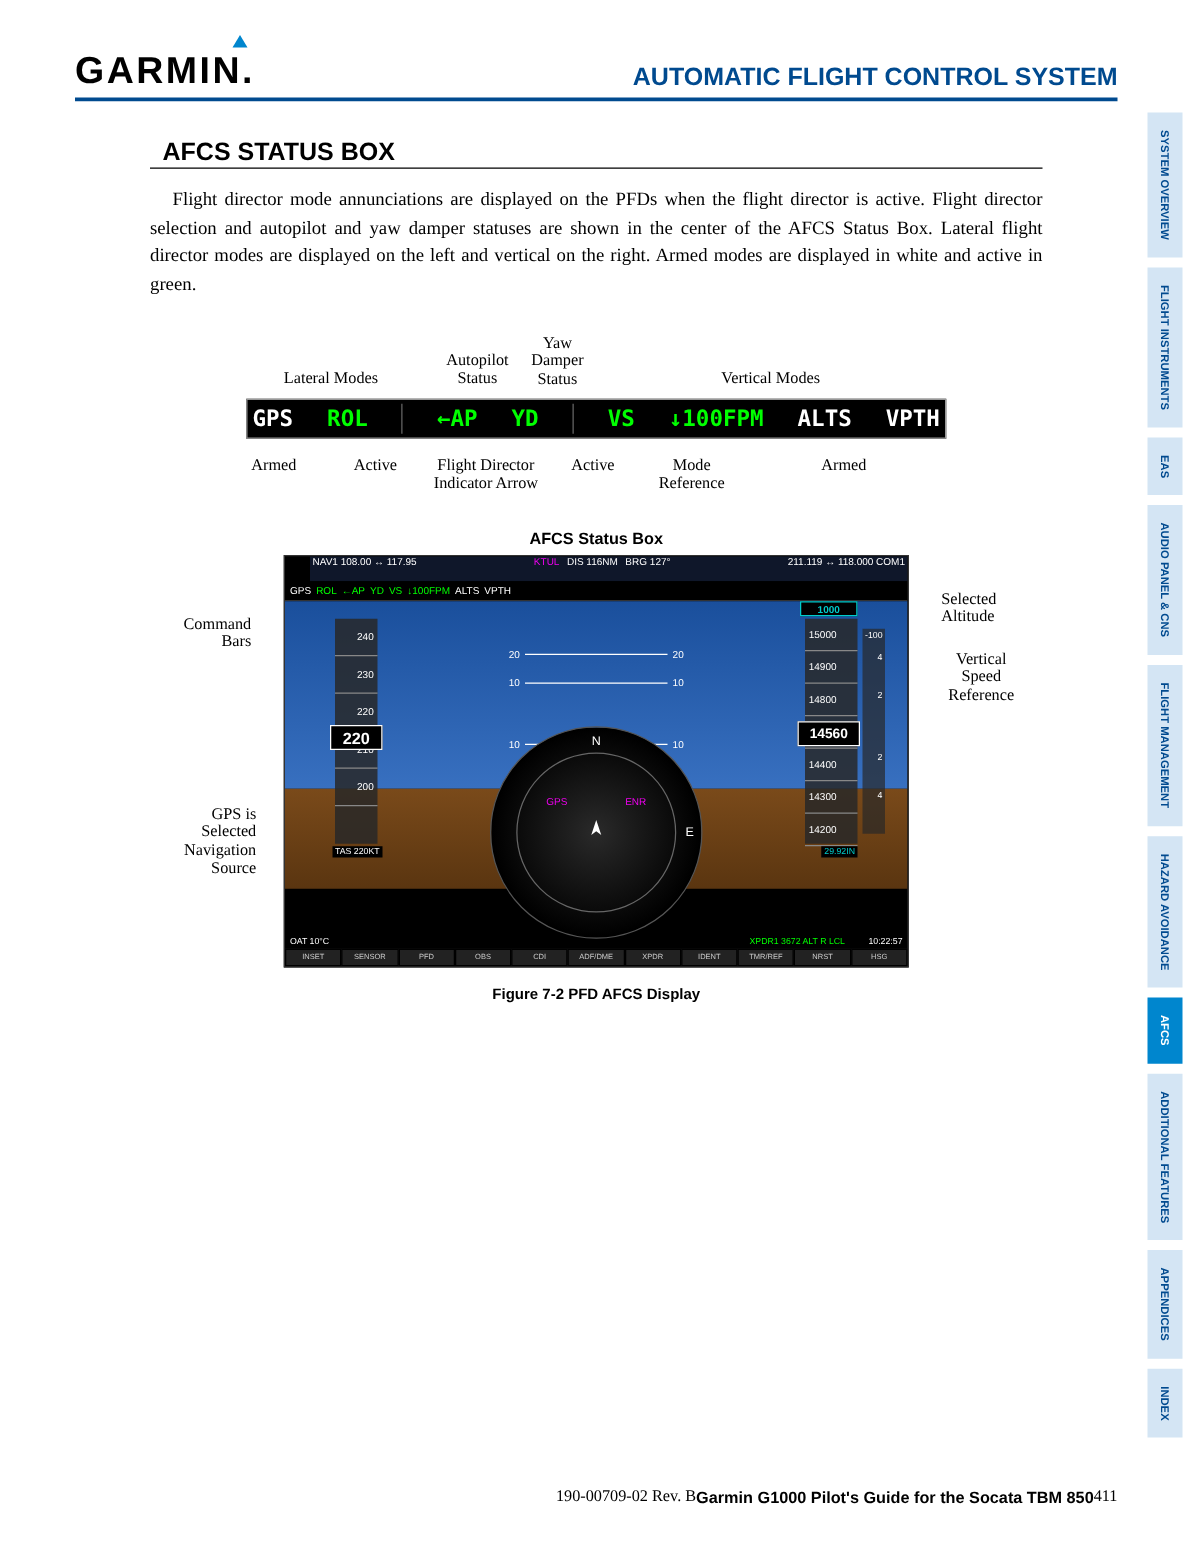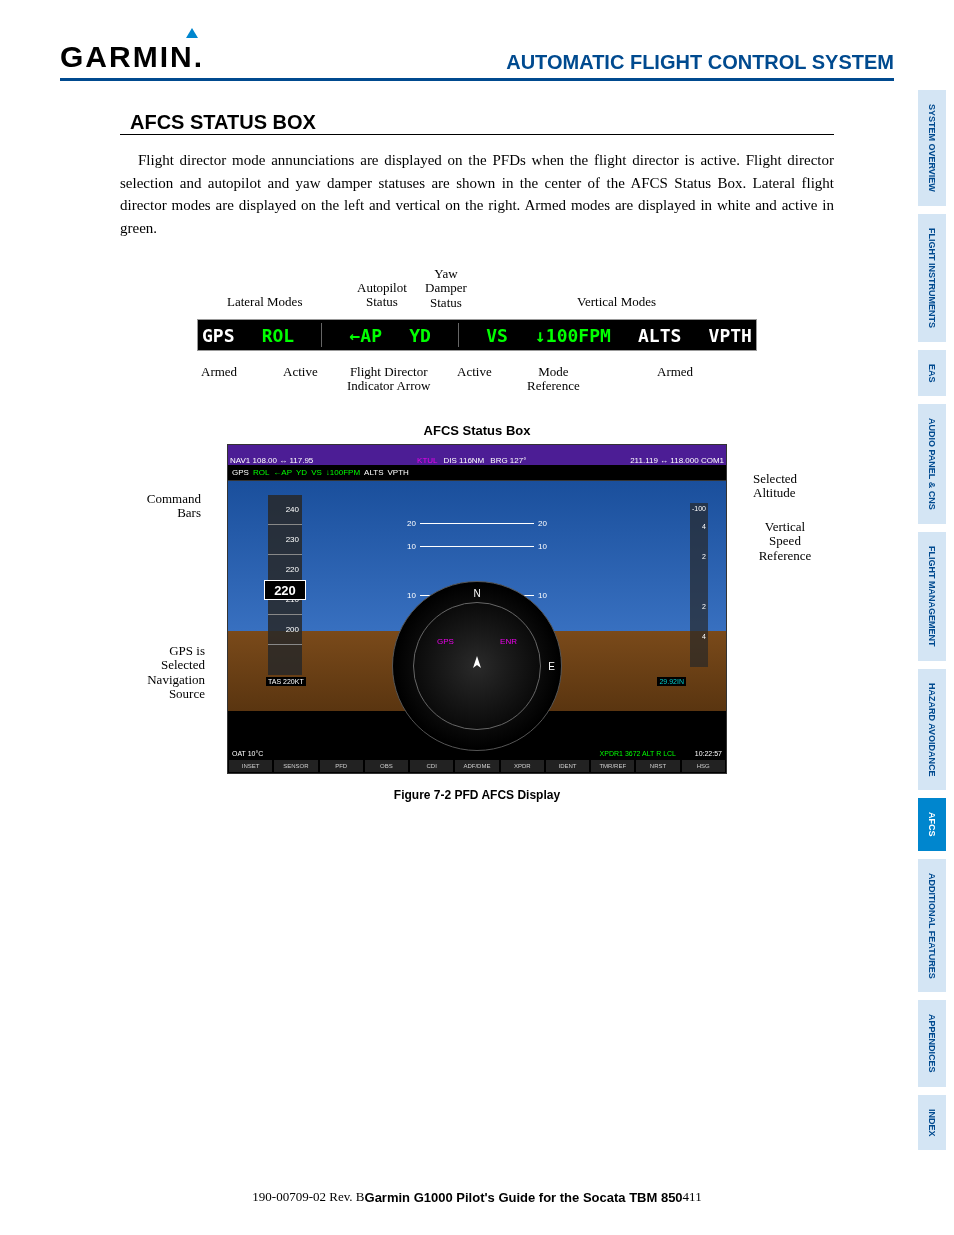--- a/index.html
+++ b/index.html
@@ -12,21 +12,21 @@
   .section-title { font-family: Arial, sans-serif; font-weight:900; font-size: 20px; border-bottom:1px solid #000; padding-left:10px; margin: 0 60px 14px 60px;}
   .body-text { font-size: 15px; line-height: 1.5; text-align: justify; margin: 0 60px 20px 60px; }
   .body-text .indent { display:inline-block; width:18px; }
   .figure-area { position: relative; width: 640px; margin: 0 auto; }
   .callout { font-family: Georgia, serif; font-size: 13px; position: absolute; color:#000; text-align:center; line-height:1.1;}
   .status-box-img { width: 560px; height: 32px; background:#000; border:1px solid #999; margin: 0 auto; position:relative; display:flex; align-items:center; font-family: monospace; font-weight:bold; font-size:18px; color:#0f0; padding:0 4px; justify-content:space-between;}
   .white { color:#fff; }
   .status-box-img .sep{ width:1px; height:24px; background:#666; }
   .afcs-title { font-family: Arial,sans-serif; font-weight:bold; font-size:13px; text-align:center; margin:22px 0 6px 0;}
   .pfd { width:500px; height:330px; background:#000; margin:0 auto; position:relative; border:1px solid #333; overflow:hidden; font-family: Arial,sans-serif;}
-  .pfd-top { height:20px; background:#4c1d95; color:#fff; font-size:8px; display:flex; align-items:flex-end; padding:0 2px; gap:6px;}
+  .pfd-top { height:20px; background:#0f172a; color:#fff; font-size:8px; display:flex; align-items:flex-start; padding:0 2px; gap:6px;margin-left:20px;}
   .pfd-status { height:16px; background:#000; color:#fff; font-size:8px; display:flex; align-items:center; padding:0 4px; gap:4px; border-bottom:1px solid #333;}
   .pfd-status .g{color:#0f0;} .pfd-status .w{color:#fff;}
   .pfd-sky { position:absolute; top:36px; left:0; right:0; height:150px; background:linear-gradient(#1a4f9c,#3870c0);}
   .pfd-ground { position:absolute; top:186px; left:0; right:0; height:80px; background:linear-gradient(#7a4a1a,#5a3510);}
   .airspeed { position:absolute; left:40px; top:50px; width:34px; height:180px; background:rgba(40,40,40,0.85); color:#fff; font-size:8px;}
   .airspeed .tick{height:30px;border-bottom:1px solid #888;display:flex;align-items:center;justify-content:flex-end;padding-right:3px;text-align:right;}
   .airspeed .cur{position:absolute;top:85px;left:-4px;width:42px;height:20px;background:#000;color:#fff;font-size:13px;font-weight:bold;display:flex;align-items:center;justify-content:center;border:1px solid #fff;}
   .altitude { position:absolute; right:40px; top:50px; width:42px; height:180px; background:rgba(40,40,40,0.85); color:#fff; font-size:8px;}
   .altitude .tick{height:26px;border-bottom:1px solid #888;display:flex;align-items:center;justify-content:flex-start;padding-left:3px;}
   .altitude .cur{position:absolute;top:82px;right:-2px;width:50px;height:20px;background:#000;color:#fff;font-size:11px;font-weight:bold;display:flex;align-items:center;justify-content:center;border:1px solid #fff;}
@@ -40,21 +40,21 @@
   .pitch-lines{position:absolute;top:60px;left:50%;transform:translateX(-50%);width:140px;color:#fff;font-size:8px;text-align:center;}
   .pitch-lines div{margin:14px 0;display:flex;justify-content:space-between;align-items:center;}
   .pitch-lines div span.line{flex:1;border-top:1px solid #fff;margin:0 4px;}
   .cmd-bars{position:absolute;top:142px;left:50%;transform:translateX(-50%);width:0;height:0;border-left:30px solid transparent;border-right:30px solid transparent;border-bottom:12px solid #e0e;}
   .softkeys{position:absolute;bottom:0;left:0;right:0;height:14px;background:#222;display:flex;}
   .softkey{flex:1;border:1px solid #000;color:#ccc;font-size:6px;display:flex;align-items:center;justify-content:center;}
   .fig-caption { font-family: Arial,sans-serif; font-weight:bold; font-size:12px; text-align:center; margin:14px 0;}
   .side-tabs { position:absolute; right:0; top:90px; width:36px; }
   .tab { writing-mode: vertical-rl; font-family: Arial,sans-serif; font-weight:bold; font-size:9px; color:#004a8f; background:#d4e5f4; padding:14px 3px; margin-bottom:8px; text-align:center; width:28px; display:flex; align-items:center; justify-content:center;}
   .tab.active{ background:#0086ce; color:#fff;}
-  .footer { position:absolute; bottom:30px; left:60px; right:60px; display:flex; justify-content:center; align-items:center; font-size:13px;}
+  .footer { position:absolute; bottom:30px; left:60px; right:60px; display:flex; justify-content:flex-end; align-items:center; font-size:13px;}
   .footer .mid{font-family:Arial,sans-serif;font-weight:bold;}
   .tas{position:absolute;left:38px;top:232px;background:#000;color:#fff;font-size:7px;padding:1px 2px;}
   .baro{position:absolute;right:40px;top:232px;background:#000;color:#0cc;font-size:7px;padding:1px 2px;}
   .xpdr{position:absolute;right:50px;bottom:16px;color:#0f0;font-size:7px;}
   .oat{position:absolute;left:4px;bottom:16px;color:#fff;font-size:7px;}
   .time{position:absolute;right:4px;bottom:16px;color:#fff;font-size:7px;}
 </style>
 </head>
 <body>
 
@@ -160,20 +160,31 @@
         <div class="cmd-bars"></div>
         <div class="airspeed">
           <div class="tick">240</div>
           <div class="tick">230</div>
           <div class="tick">220</div>
           <div class="tick">210</div>
           <div class="tick">200</div>
           <div class="cur">220</div>
         </div>
         <div class="tas">TAS 220KT</div>
+        <div class="altitude">
+          <div class="sel">1000</div>
+          <div class="tick">15000</div>
+          <div class="tick">14900</div>
+          <div class="tick">14800</div>
+          <div class="tick">14700</div>
+          <div class="tick">14400</div>
+          <div class="tick">14300</div>
+          <div class="tick">14200</div>
+          <div class="cur">14560</div>
+        </div>
         <div class="baro">29.92IN</div>
         <div class="vsi">
           <span class="lbl" style="top:2px">-100</span>
           <span class="lbl" style="top:20px">4</span>
           <span class="lbl" style="top:50px">2</span>
           <span class="lbl" style="top:100px">2</span>
           <span class="lbl" style="top:130px">4</span>
         </div>
         <div class="hdg-box">109°</div>
         <div class="hsi">

